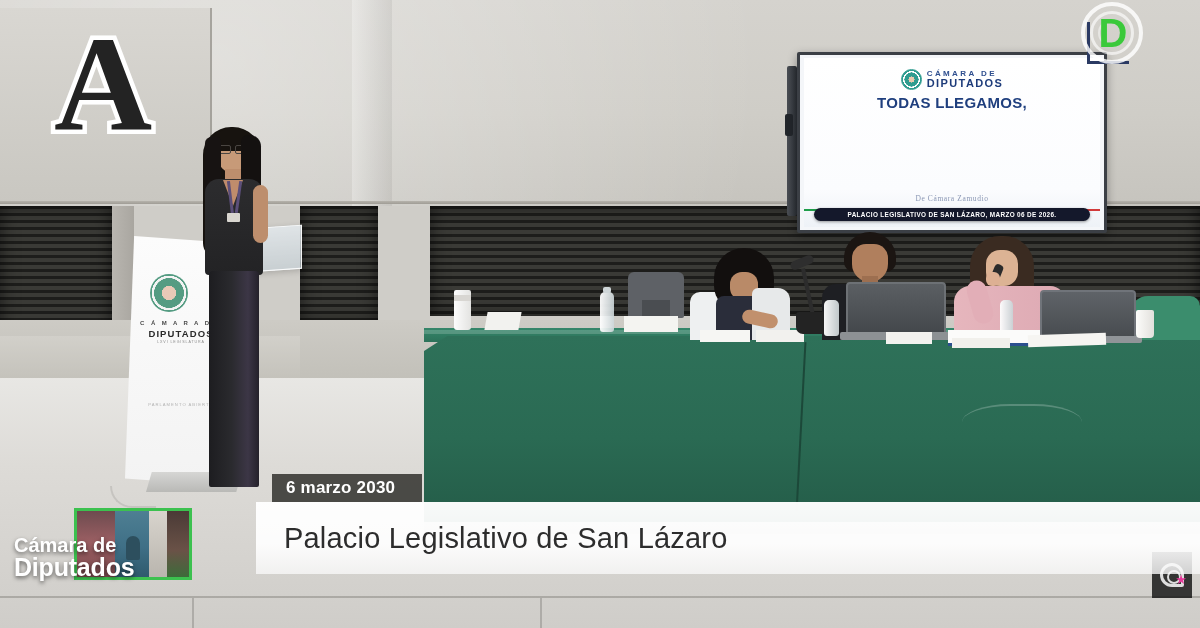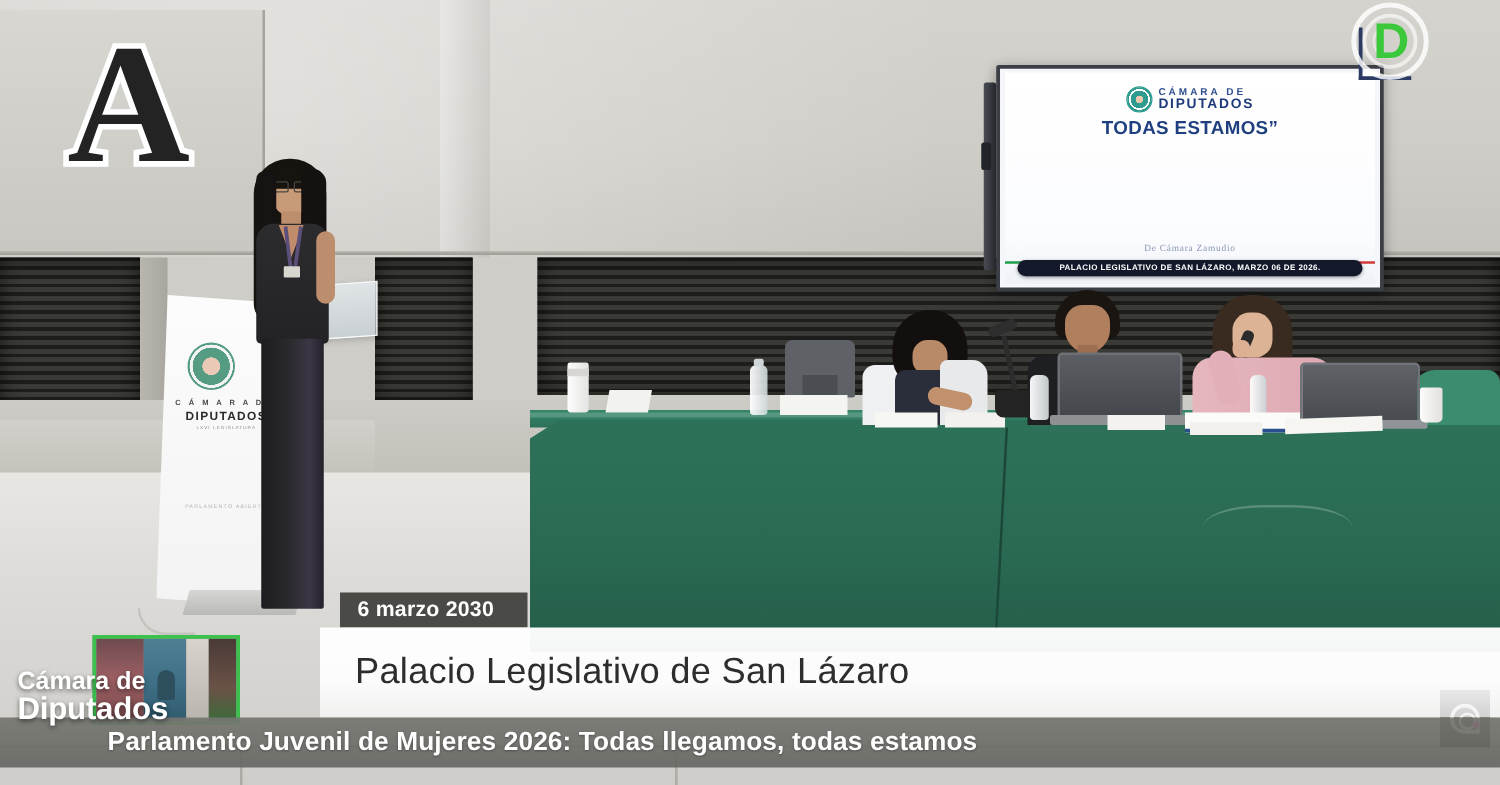--- a/index.html
+++ b/index.html
@@ -470,21 +470,21 @@
     <div class="screen-frame">
       <div class="screen-inner">
         <div class="slide-logo">
           <div class="slide-seal"></div>
           <div class="slide-logo-text">
             <span class="l1">CÁMARA DE</span>
             <span class="l2">DIPUTADOS</span>
           </div>
         </div>
         <div class="slide-title">
-          <div class="caps">TODAS ESTAMOS”</div>
+          <div class="caps">TODAS LLEGAMOS,</div>
         </div>
         <div class="slide-sub">De Cámara Zamudio</div>
         <div class="slide-rule"></div>
         <div class="slide-footer">PALACIO LEGISLATIVO DE SAN LÁZARO, MARZO 06 DE 2026.</div>
       </div>
     </div>
   </div>
 
   <div class="podium-glass"></div>
   <div class="mic-stand"></div>
@@ -600,22 +600,19 @@
   <div class="cd-box">
     <div class="cd-img">
       <div class="cd-s1"></div>
       <div class="cd-s2"></div>
       <div class="cd-s3"></div>
       <div class="cd-s4"></div>
       <div class="cd-figure"></div>
     </div>
   </div>
 
-  <div class="grey-bar">
-    <div class="grey-bar-title">Parlamento Juvenil de Mujeres 2026: Todas llegamos, todas estamos</div>
-  </div>
 
   <div class="cd-label">
     <span class="cd-l1">Cámara de</span>
     <span class="cd-l2">Diputados</span>
   </div>
 
 </div>
 
 </body></html>

